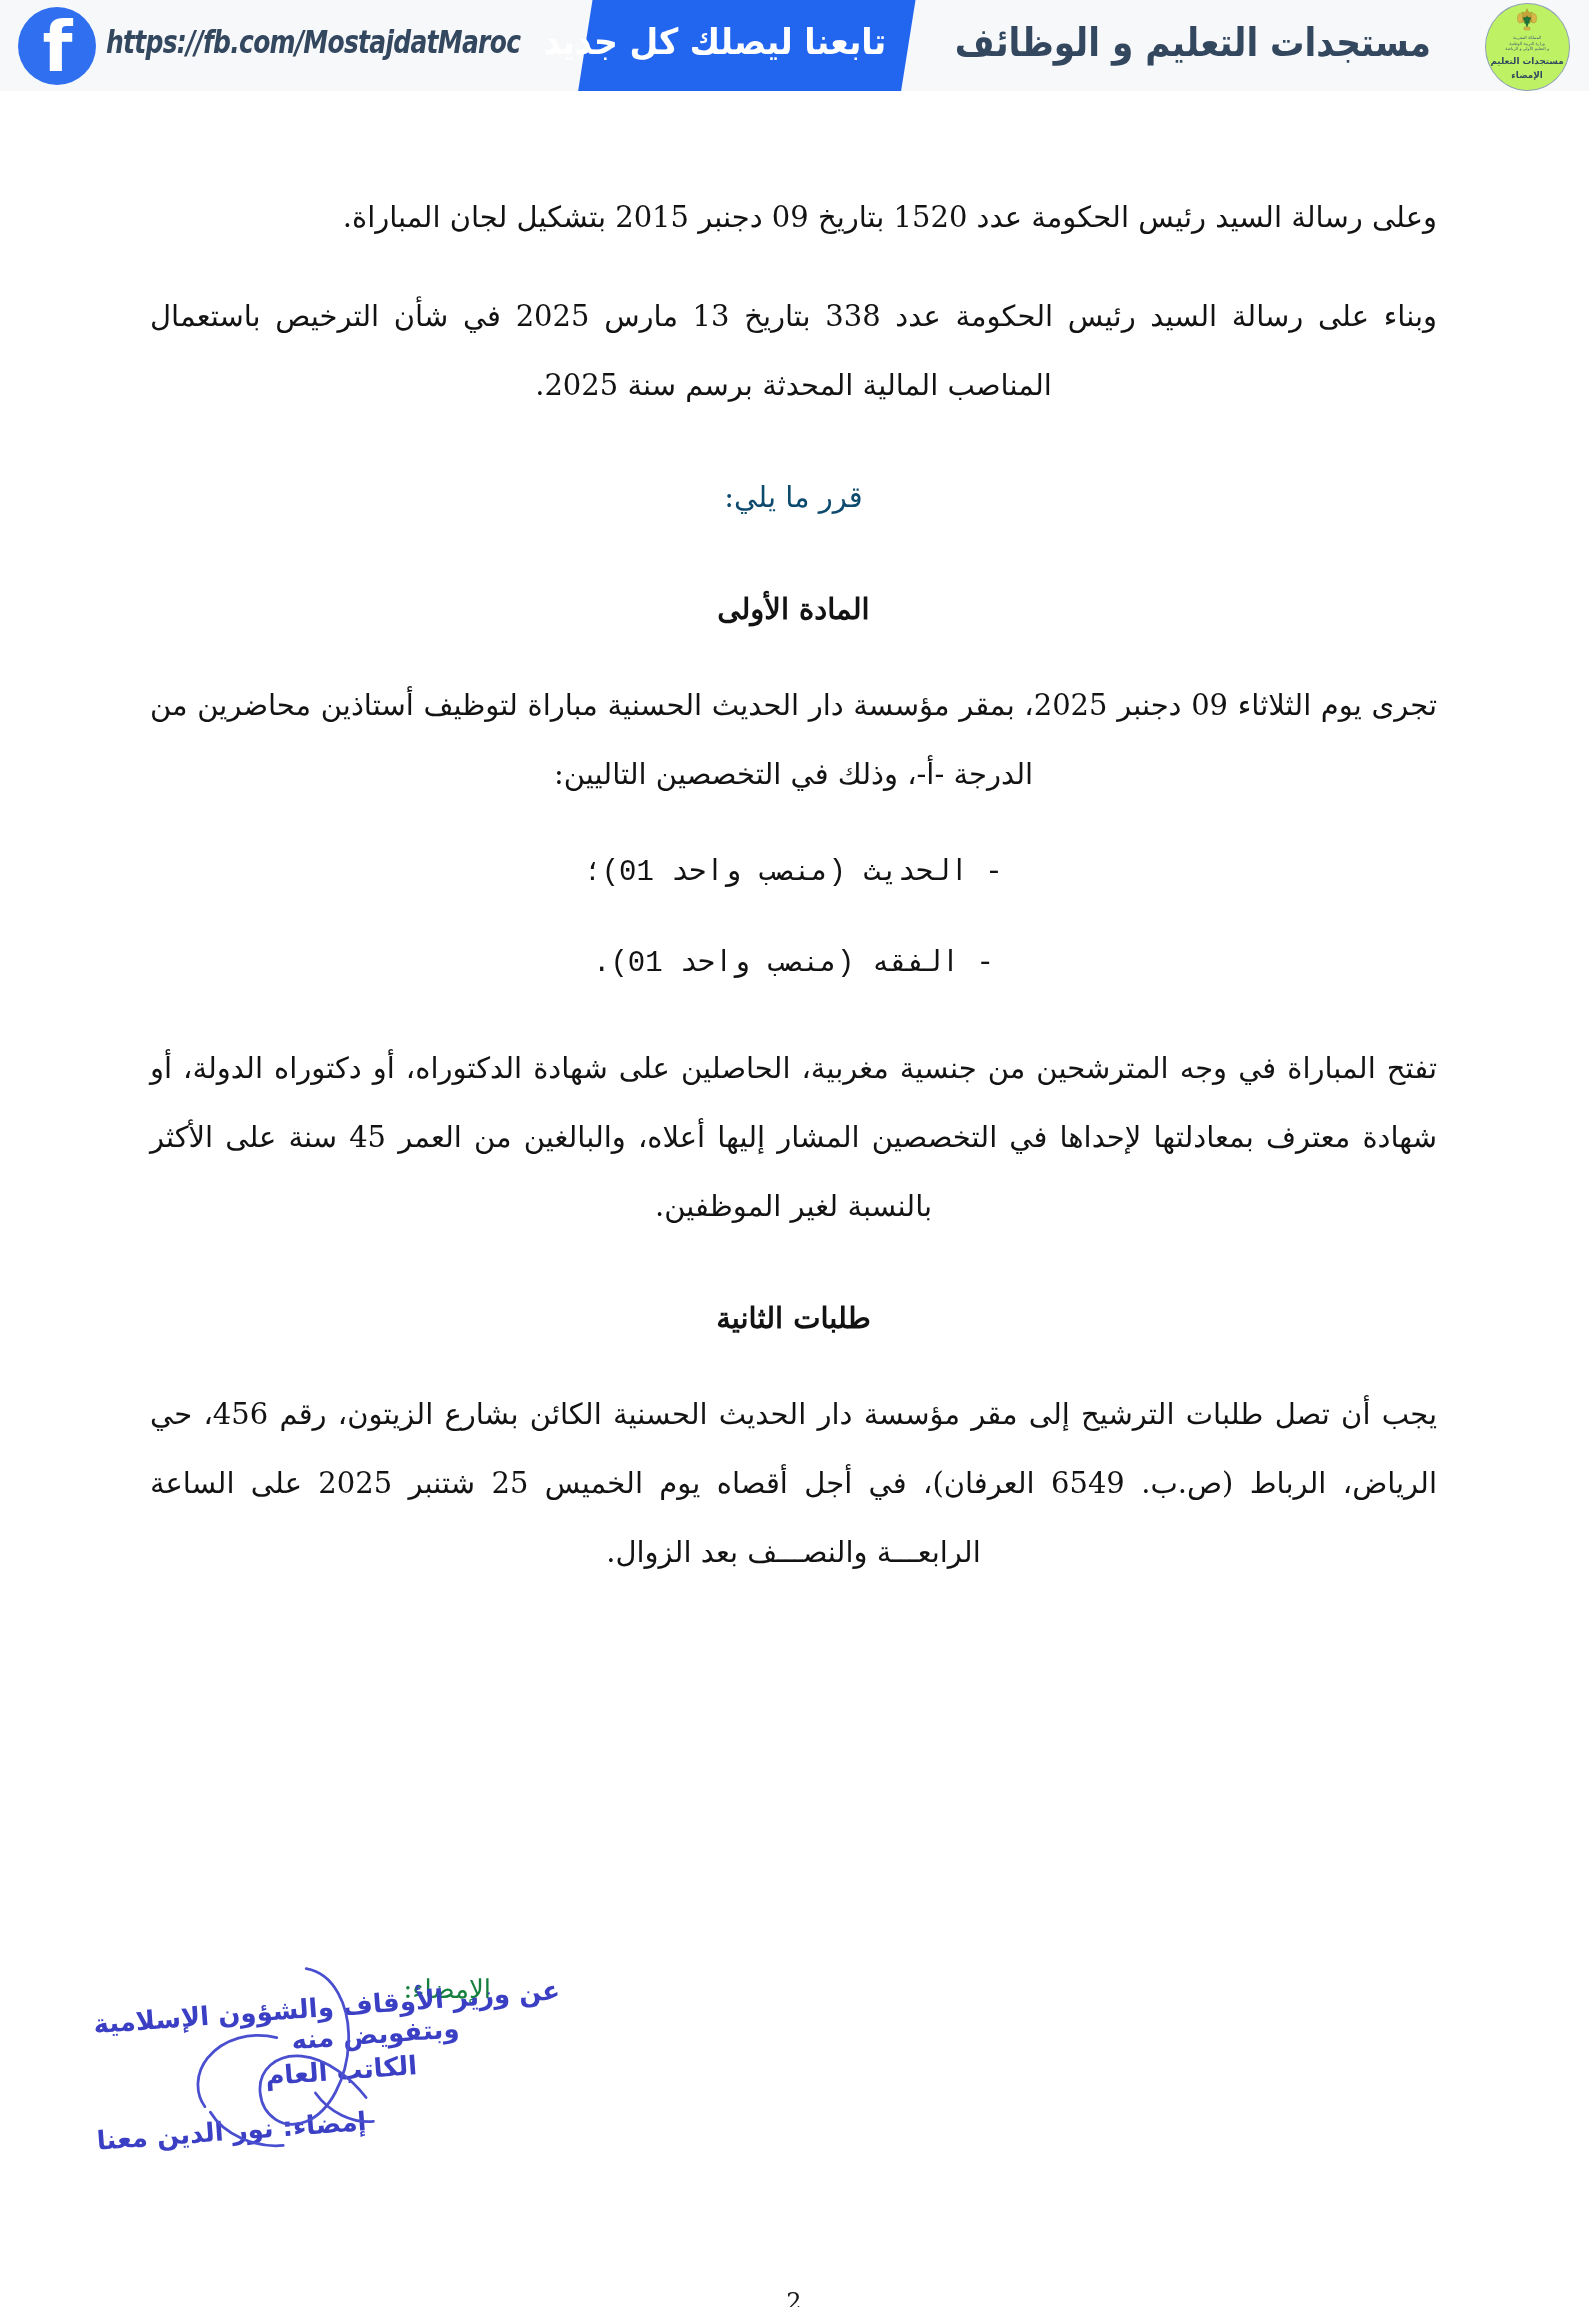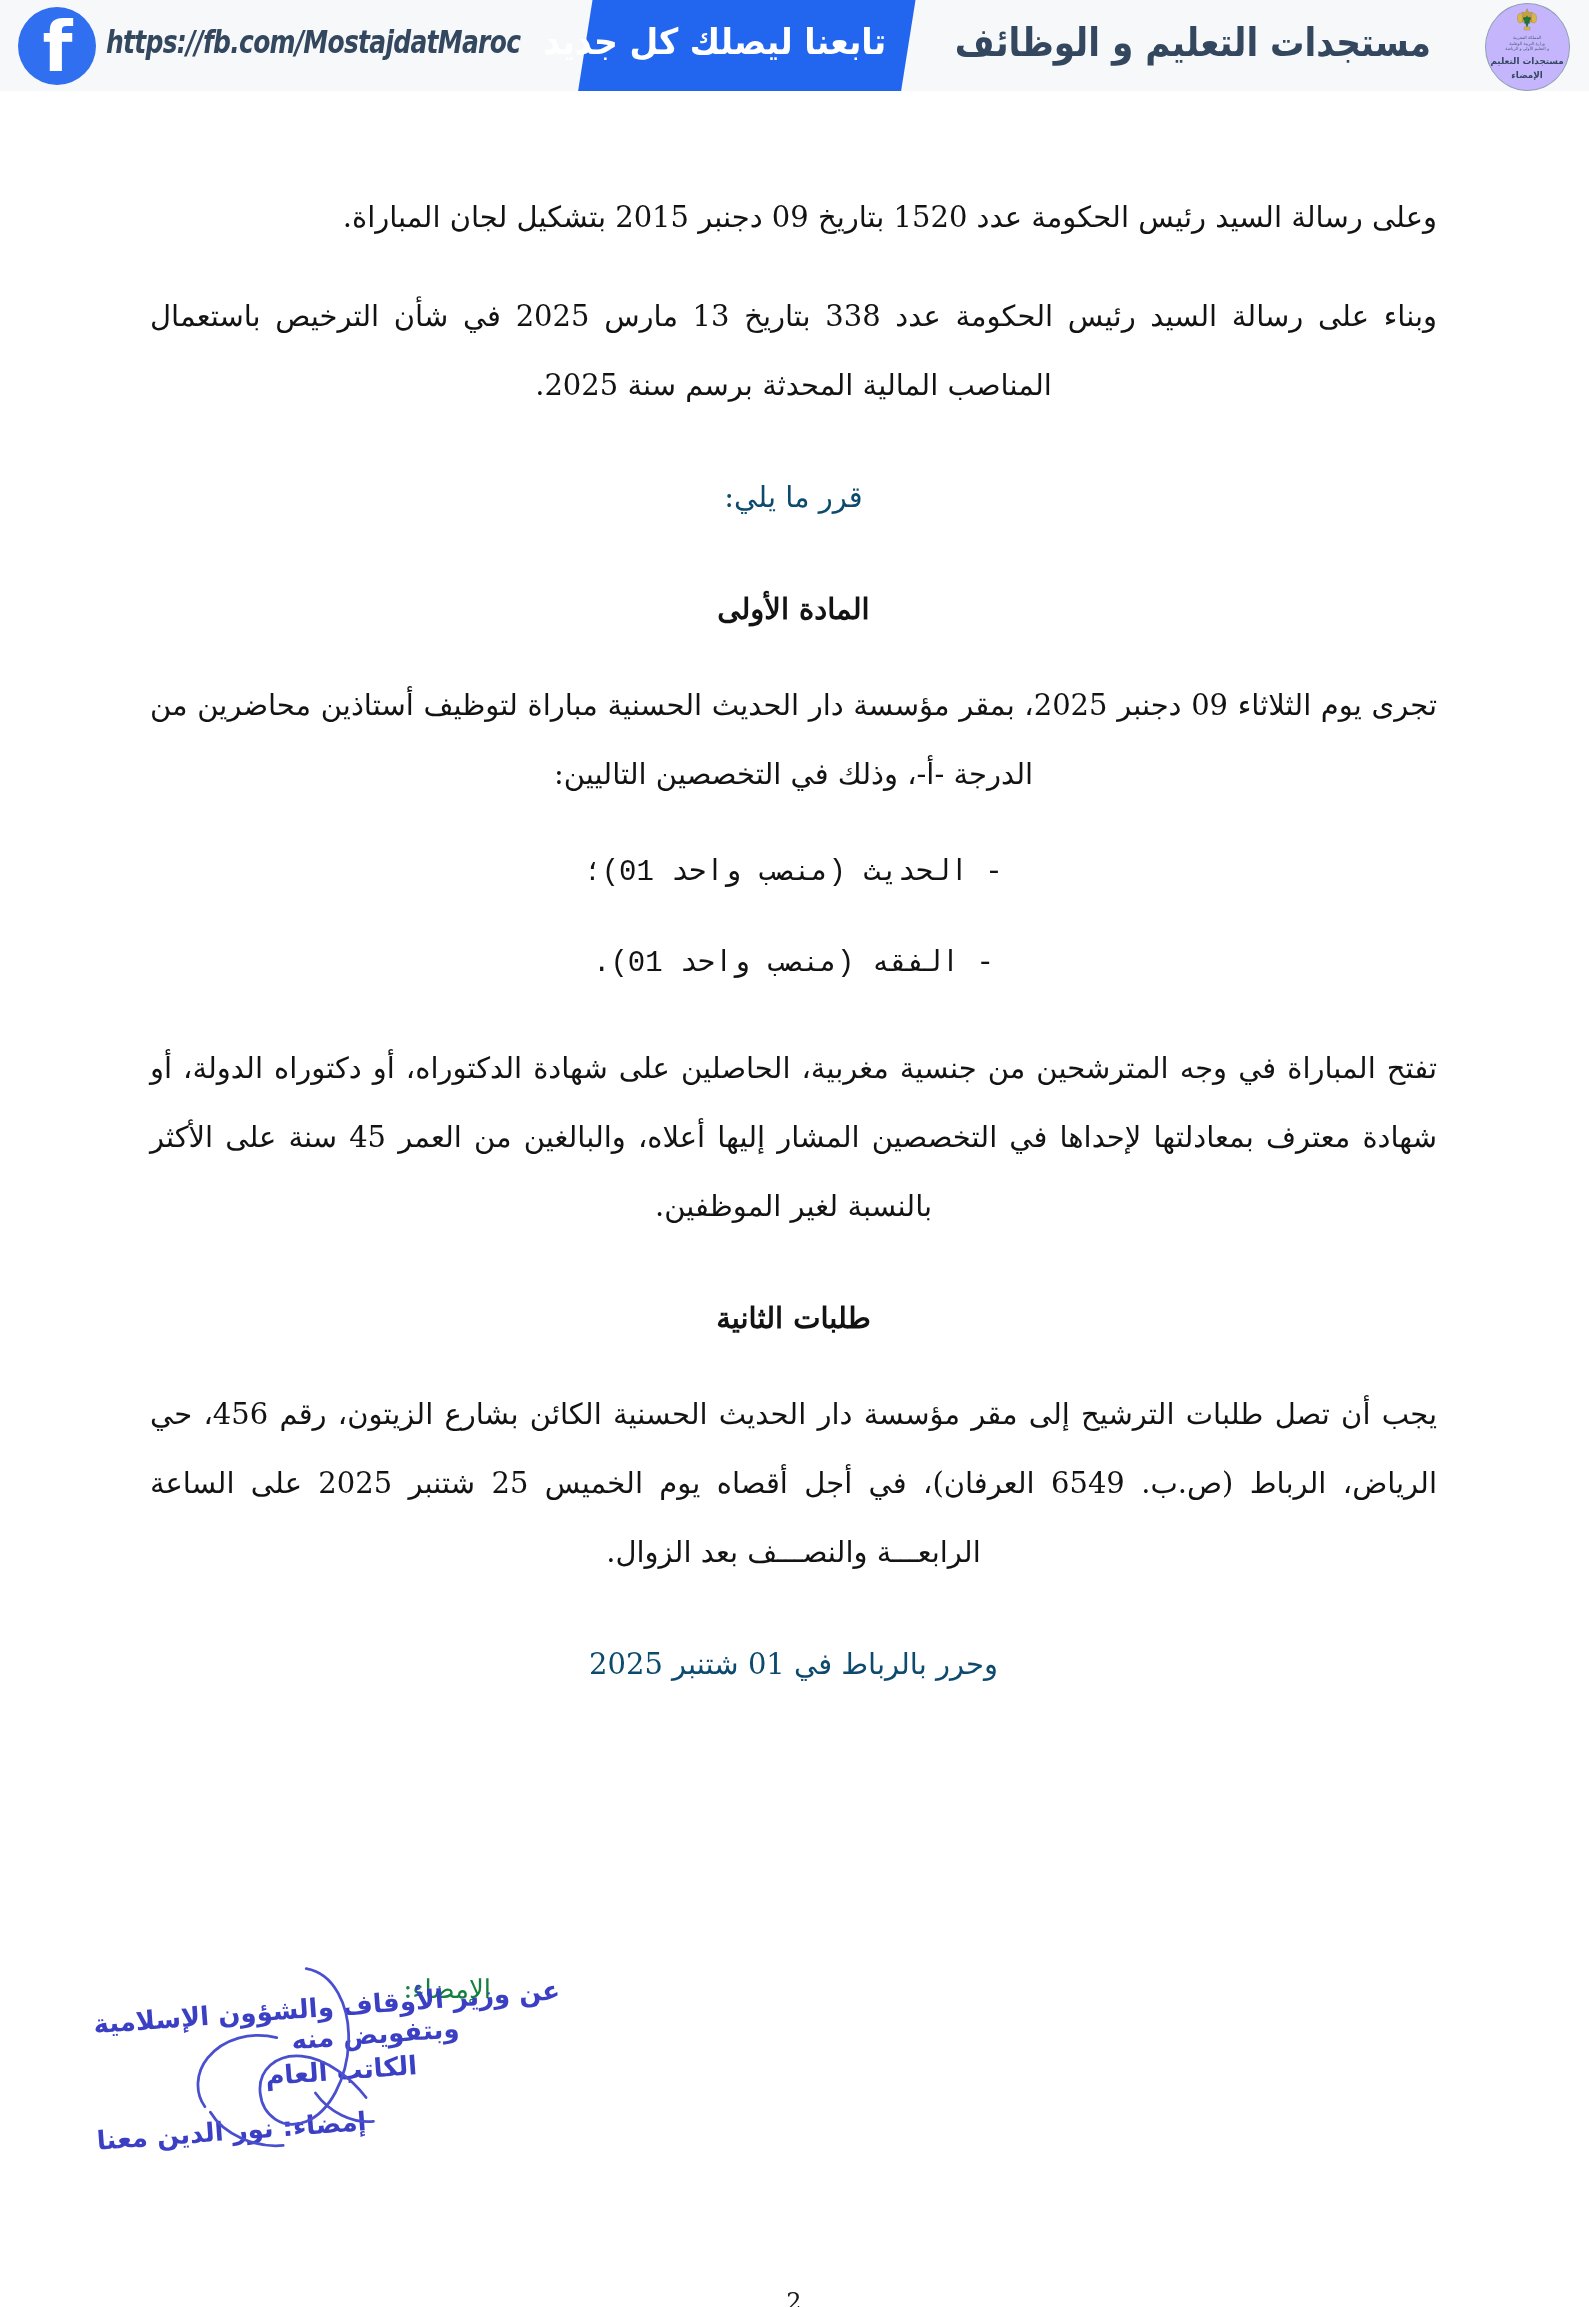--- a/index.html
+++ b/index.html
@@ -113,21 +113,21 @@
     transform-origin: center center;
   }
   .brand-seal {
     position: absolute;
     right: 19.4px;
     top: 2.8px;
     width: 83px;
     height: 86px;
     border: 0.9px solid #8fa0b4;
     border-radius: 50%;
-    background: #c4b5fd;
+    background: #bef264;
     overflow: hidden;
   }
   .seal-crest {
     position: absolute;
     left: 50%;
     top: 3.7px;
     transform: translateX(-50%);
     width: 26px;
     height: 26px;
   }
@@ -349,21 +349,20 @@
       <p class="para">تفتح المباراة في وجه المترشحين من جنسية مغربية، الحاصلين على شهادة الدكتوراه، أو دكتوراه الدولة، أو شهادة معترف بمعادلتها لإحداها في التخصصين المشار إليها أعلاه، والبالغين من العمر 45 سنة على الأكثر بالنسبة لغير الموظفين.</p>
 
       <div class="spacer-sm"></div>
 
       <div class="heading">طلبات الثانية</div>
 
       <p class="para">يجب أن تصل طلبات الترشيح إلى مقر مؤسسة دار الحديث الحسنية الكائن بشارع الزيتون، رقم 456، حي الرياض، الرباط (ص.ب. 6549 العرفان)، في أجل أقصاه يوم الخميس 25 شتنبر 2025 على الساعة الرابعـــة والنصـــف بعد الزوال.</p>
 
       <div class="spacer-sm"></div>
 
-      <div class="center">وحرر بالرباط في 01 شتنبر 2025</div>
 
     </div>
 
     <div class="sig-area">
 
       <div class="sig-label">الإمضاء:</div>
 
       <div class="sig-hand sig-line1">عن وزير الأوقاف والشؤون الإسلامية</div>
 
       <div class="sig-hand sig-line2">وبتفويض منه</div>

